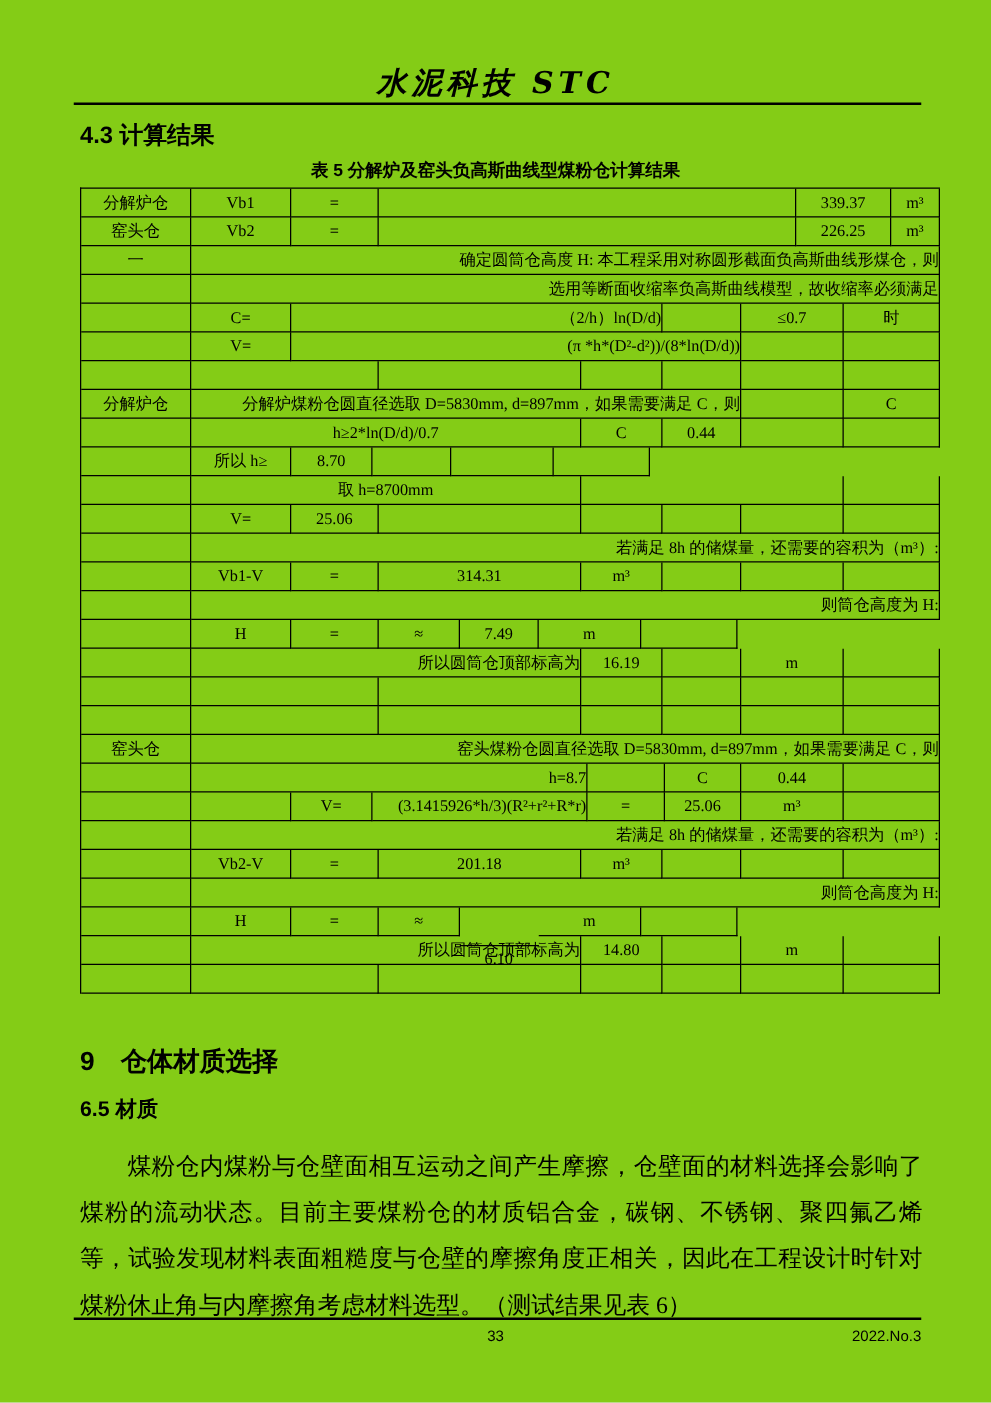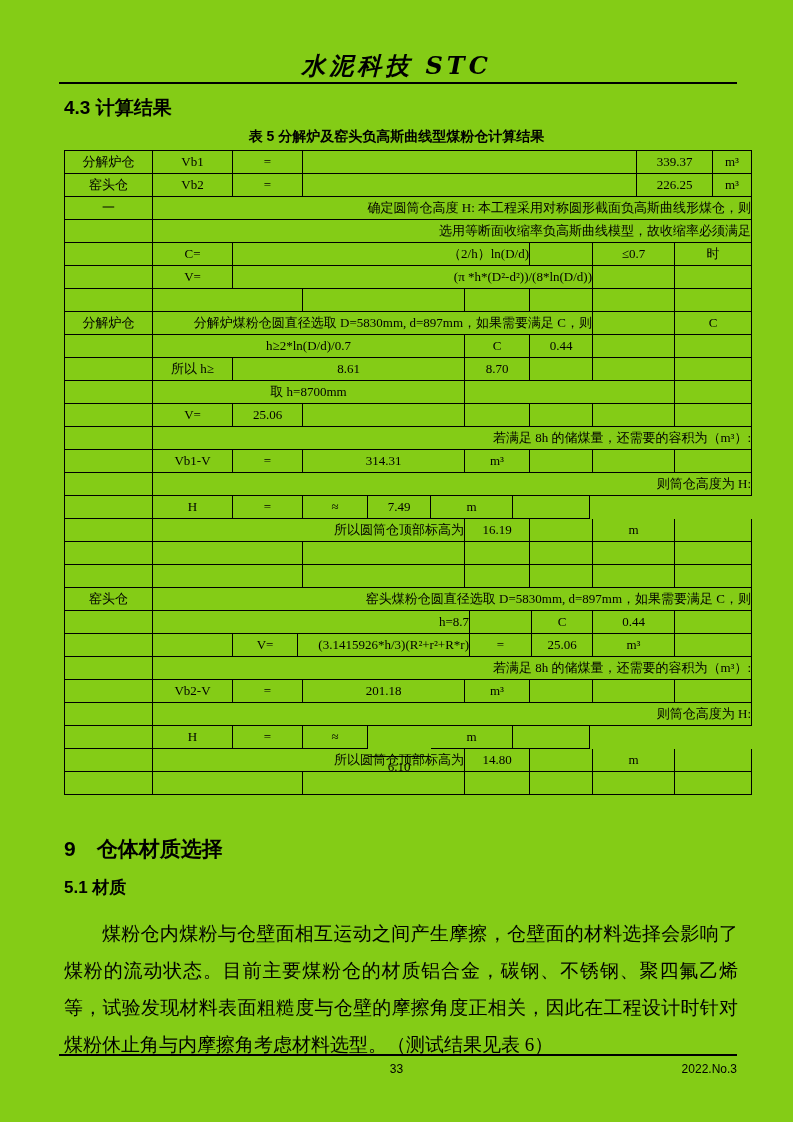--- a/index.html
+++ b/index.html
@@ -127,21 +127,20 @@
         <div class="tcell" style="width: 88px;"></div>
         <div class="tcell" style="width: 312px;">h≥2*ln(D/d)/0.7</div>
         <div class="tcell" style="width: 65px;">C</div>
         <div class="tcell" style="width: 63px;">0.44</div>
         <div class="tcell" style="width: 82px;"></div>
         <div class="tcell" style="width: 77px;"></div>
       </div>
       <div class="trow">
         <div class="tcell" style="width: 88px;"></div>
         <div class="tcell" style="width: 80px;">所以 h≥</div>
-        <div class="tcell" style="width: 232px;">8.61</div>
         <div class="tcell" style="width: 65px;">8.70</div>
         <div class="tcell" style="width: 63px;"></div>
         <div class="tcell" style="width: 82px;"></div>
         <div class="tcell" style="width: 77px;"></div>
       </div>
       <div class="trow">
         <div class="tcell" style="width: 88px;"></div>
         <div class="tcell" style="width: 312px;">取 h=8700mm</div>
         <div class="tcell" style="width: 210px;"></div>
         <div class="tcell" style="width: 77px;"></div>
@@ -271,21 +270,21 @@
         <div class="tcell" style="width: 150px;"></div>
         <div class="tcell" style="width: 162px;"></div>
         <div class="tcell" style="width: 65px;"></div>
         <div class="tcell" style="width: 63px;"></div>
         <div class="tcell" style="width: 82px;"></div>
         <div class="tcell" style="width: 77px;"></div>
       </div>
     </div>
 
   <div class="h5">9　仓体材质选择</div>
-  <div class="h51">5.1 材质</div>
+  <div class="h51">6.5 材质</div>
 
   <div class="para">煤粉仓内煤粉与仓壁面相互运动之间产生摩擦，仓壁面的材料选择会影响了煤粉的流动状态。目前主要煤粉仓的材质铝合金，碳钢、不锈钢、聚四氟乙烯等，试验发现材料表面粗糙度与仓壁的摩擦角度正相关，因此在工程设计时针对煤粉休止角与内摩擦角考虑材料选型。（测试结果见表 6）</div>
 
   <div class="rule footer-rule"></div>
   <div class="pagenum">33</div>
   <div class="issue">2022.No.3</div>
 
 </div>
 
 </body></html>

